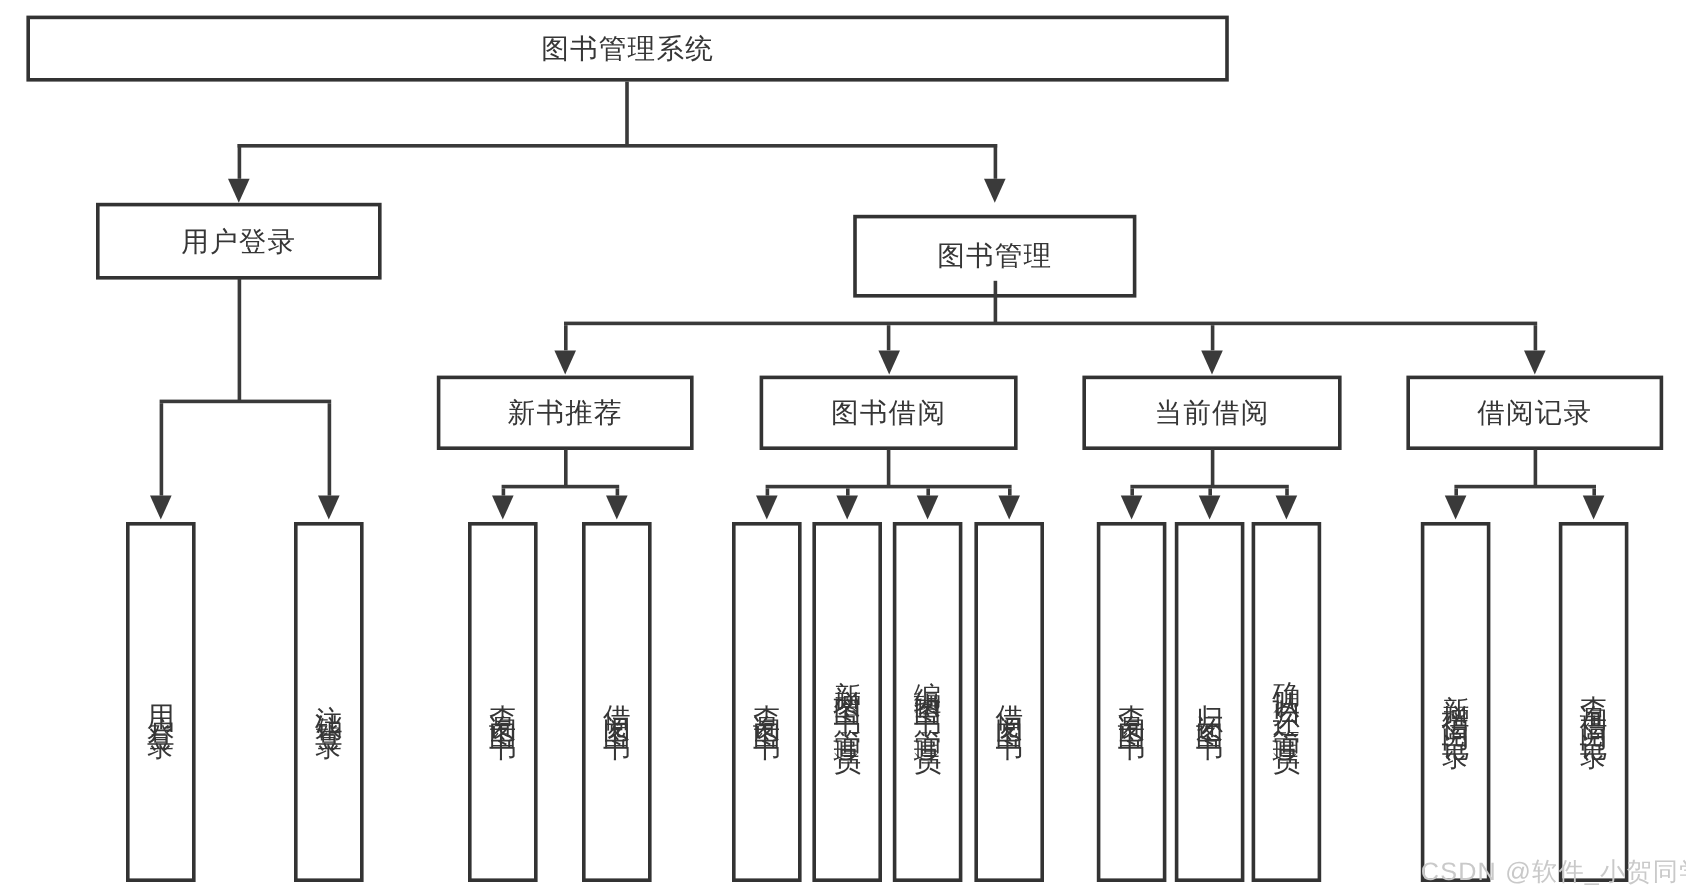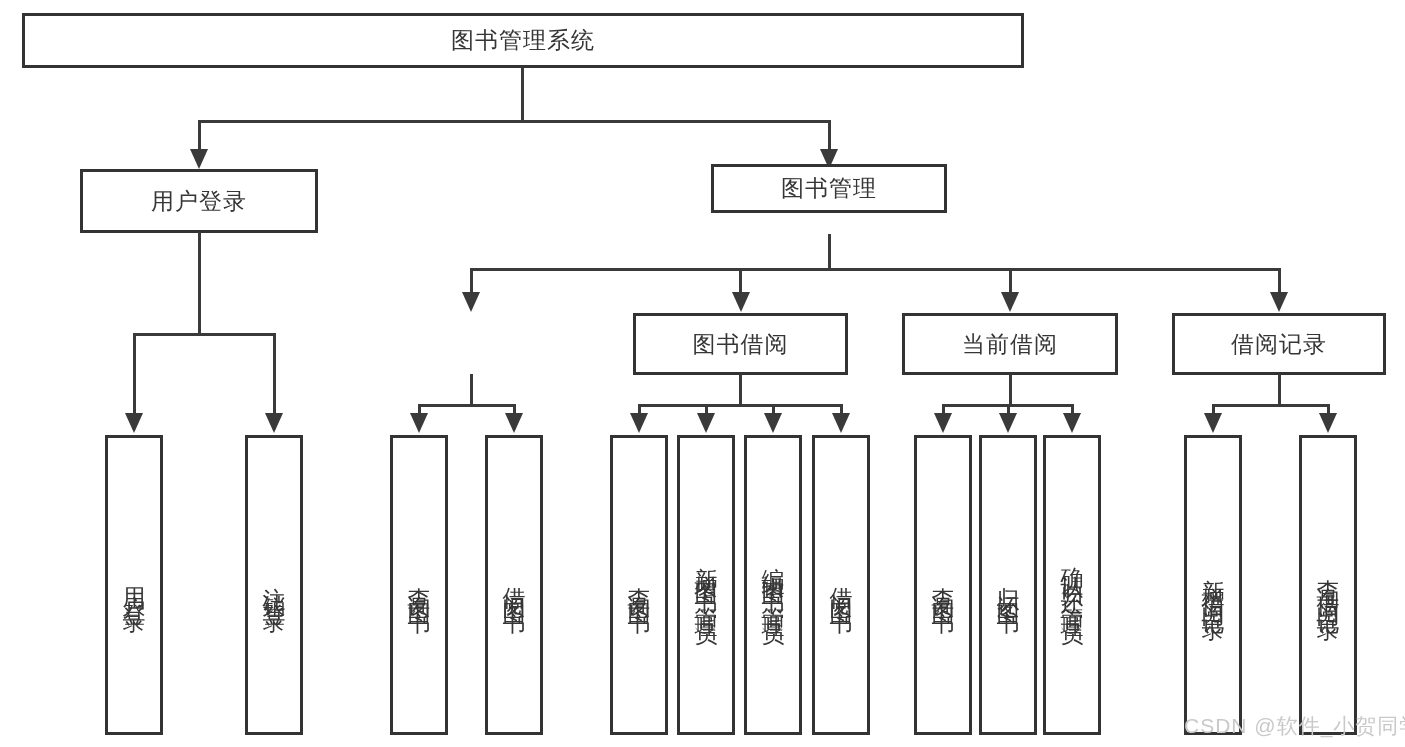--- a/index.html
+++ b/index.html
@@ -77,36 +77,39 @@
   </div>
 
   <div class="vline" style="left:521px; top:68px; height:52px;"></div>
   <div class="hline" style="left:198px; top:120px; width:633px;"></div>
   <div class="arrow" style="left:197.5px; top:120px; height:29px;"></div>
   <div class="arrow" style="left:827.5px; top:120px; height:29px;"></div>
 
   <div class="node hbox" style="left:80px; top:169px; width:238px; height:64px;">
     <span>用户登录</span>
   </div>
-  <div class="node hbox" style="left:711px; top:164px; width:236px; height:49px;">
+  <div class="node hbox" style="left:711px; top:179px; width:236px; height:69px;">
     <span>图书管理</span>
   </div>
 
   <div class="vline" style="left:197.5px; top:232px; height:103px;"></div>
   <div class="hline" style="left:132.5px; top:333px; width:143px;"></div>
   <div class="arrow" style="left:132.5px; top:336px; height:77px;"></div>
   <div class="arrow" style="left:272.5px; top:336px; height:77px;"></div>
 
   <div class="vline" style="left:827.5px; top:234px; height:36px;"></div>
   <div class="hline" style="left:469.5px; top:268px; width:811px;"></div>
   <div class="arrow" style="left:469.5px; top:271px; height:21px;"></div>
   <div class="arrow" style="left:739px; top:271px; height:21px;"></div>
   <div class="arrow" style="left:1008.5px; top:271px; height:21px;"></div>
   <div class="arrow" style="left:1277.5px; top:271px; height:21px;"></div>
 
+  <div class="node hbox" style="left:364px; top:313px; width:214px; height:62px;">
+    <span>新书推荐</span>
+  </div>
   <div class="node hbox" style="left:902px; top:313px; width:216px; height:62px;">
     <span>当前借阅</span>
   </div>
   <div class="node hbox" style="left:633px; top:313px; width:215px; height:62px;">
     <span>图书借阅</span>
   </div>
   <div class="node hbox" style="left:1172px; top:313px; width:214px; height:62px;">
     <span>借阅记录</span>
   </div>
 

